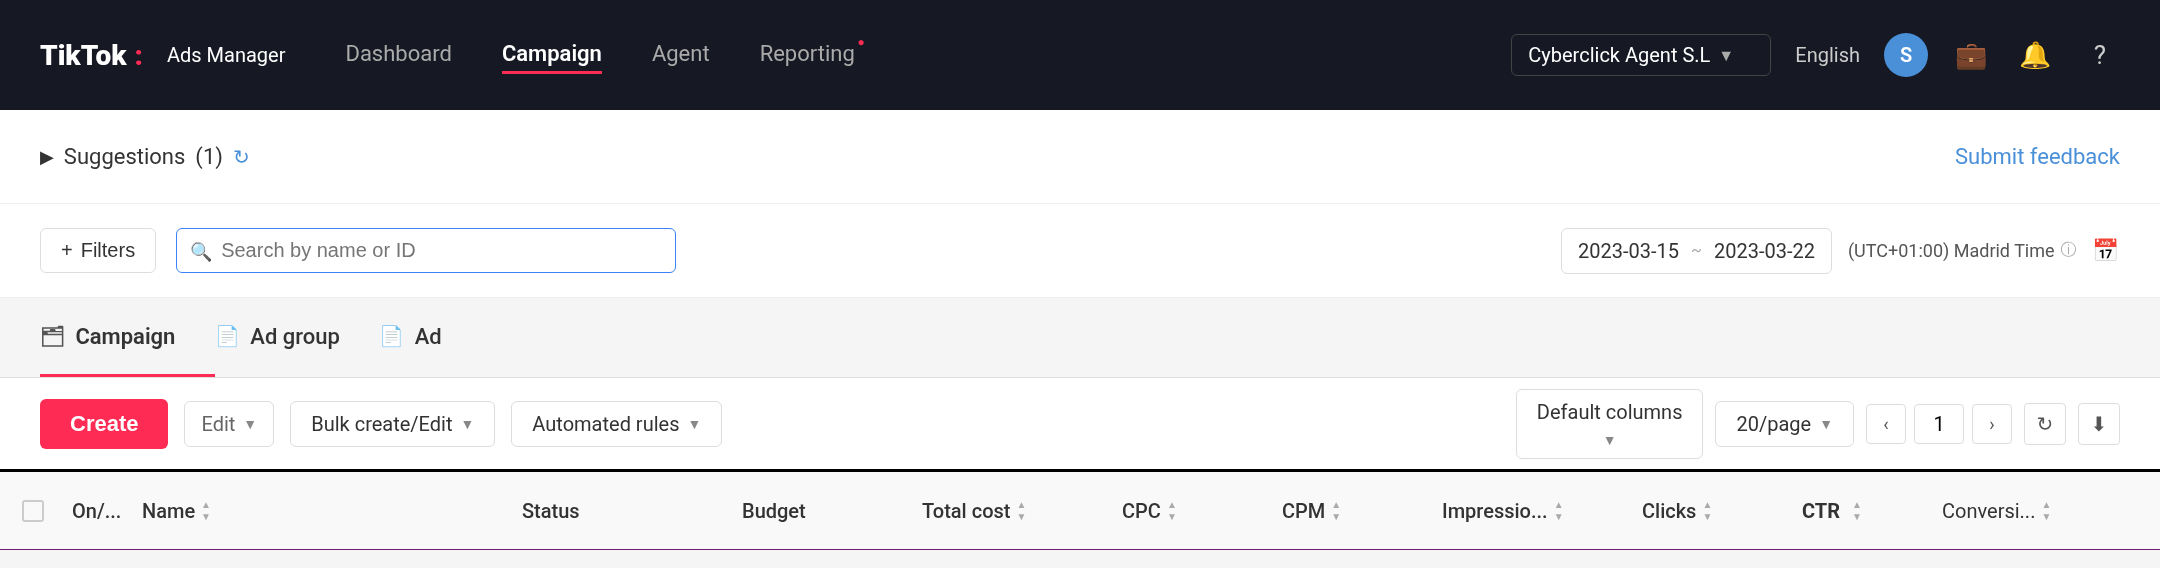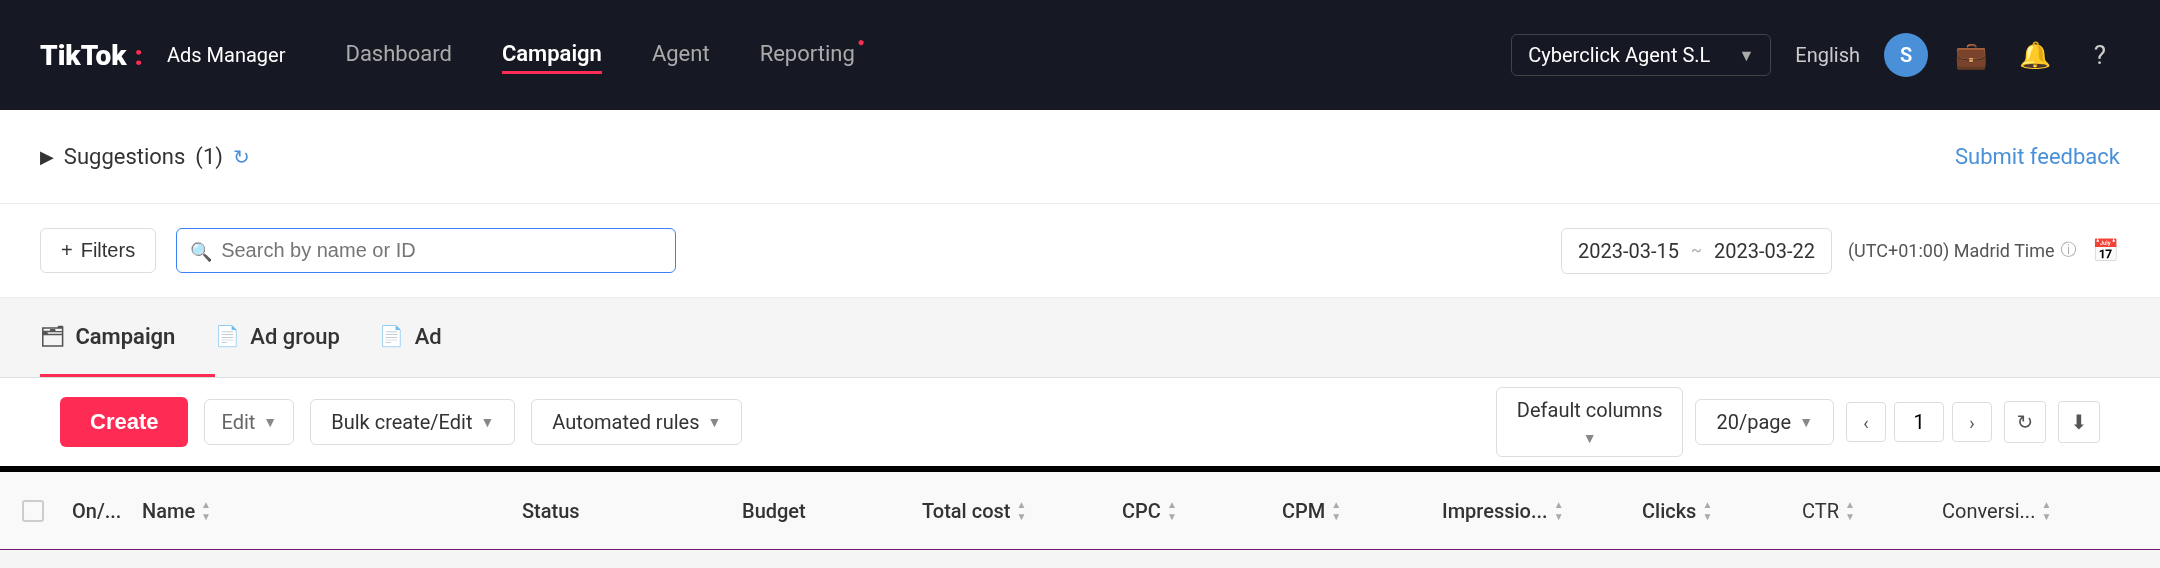--- a/index.html
+++ b/index.html
@@ -69,21 +69,20 @@
       align-items: center;
       gap: 8px;
       background: transparent;
       border: 1px solid #444;
       border-radius: 6px;
       padding: 8px 16px;
       color: white;
       font-size: 20px;
       cursor: pointer;
       min-width: 260px;
-      justify-content: space-between;
     }
     .account-selector-chevron { color: #aaa; font-size: 16px; }
     .lang-label { color: #ccc; font-size: 20px; cursor: pointer; }
     .avatar-circle {
       width: 44px;
       height: 44px;
       border-radius: 50%;
       background: #4a90d9;
       color: white;
       display: flex;
@@ -231,24 +230,24 @@
       border-bottom-color: #fe2c55;
       font-weight: 600;
     }
     .tab-icon { font-size: 20px; color: #555; }
 
     
     .toolbar-row {
       background: white;
       display: flex;
       align-items: center;
-      padding: 0 60px;
+      padding: 0 40px;
       height: 94px;
       gap: 16px;
-      border-bottom: 6px solid #000000;
+      border-bottom: 3px solid #000000;
     }
     .create-btn {
       background: #fe2c55;
       color: white;
       border: none;
       border-radius: 6px;
       padding: 12px 30px;
       font-size: 22px;
       font-weight: 600;
       cursor: pointer;
@@ -388,21 +387,21 @@
     }
     .col-checkbox { width: 50px; }
     .col-name { flex: 0 0 380px; display: flex; align-items: center; gap: 6px; font-size: 20px; color: #333; font-weight: 500; }
     .col-status { flex: 0 0 220px; font-size: 20px; color: #333; font-weight: 500; }
     .col-budget { flex: 0 0 180px; font-size: 20px; color: #333; font-weight: 500; }
     .col-total-cost { flex: 0 0 200px; display: flex; align-items: center; gap: 6px; font-size: 20px; color: #333; font-weight: 500; }
     .col-cpc { flex: 0 0 160px; display: flex; align-items: center; gap: 6px; font-size: 20px; color: #333; font-weight: 500; }
     .col-cpm { flex: 0 0 160px; display: flex; align-items: center; gap: 6px; font-size: 20px; color: #333; font-weight: 500; }
     .col-impressions { flex: 0 0 200px; display: flex; align-items: center; gap: 6px; font-size: 20px; color: #333; font-weight: 500; }
     .col-clicks { flex: 0 0 160px; display: flex; align-items: center; gap: 6px; font-size: 20px; color: #333; font-weight: 500; }
-    .col-ctr { flex: 0 0 140px; display: flex; align-items: center; gap: 6px; font-size: 20px; color: #333; font-weight: 400; }
+    .col-ctr { flex: 0 0 140px; display: flex; align-items: center; gap: 12px; font-size: 20px; color: #333; font-weight: 700; }
     .col-conversions { flex: 1; display: flex; align-items: center; gap: 6px; font-size: 20px; color: #333; font-weight: 400; }
     .sort-arrows { display: flex; flex-direction: column; gap: 2px; }
     .sort-up, .sort-down { font-size: 10px; color: #aaa; line-height: 1; }
     .checkbox-box {
       width: 22px;
       height: 22px;
       border: 2px solid #ccc;
       border-radius: 3px;
       cursor: pointer;
     }

